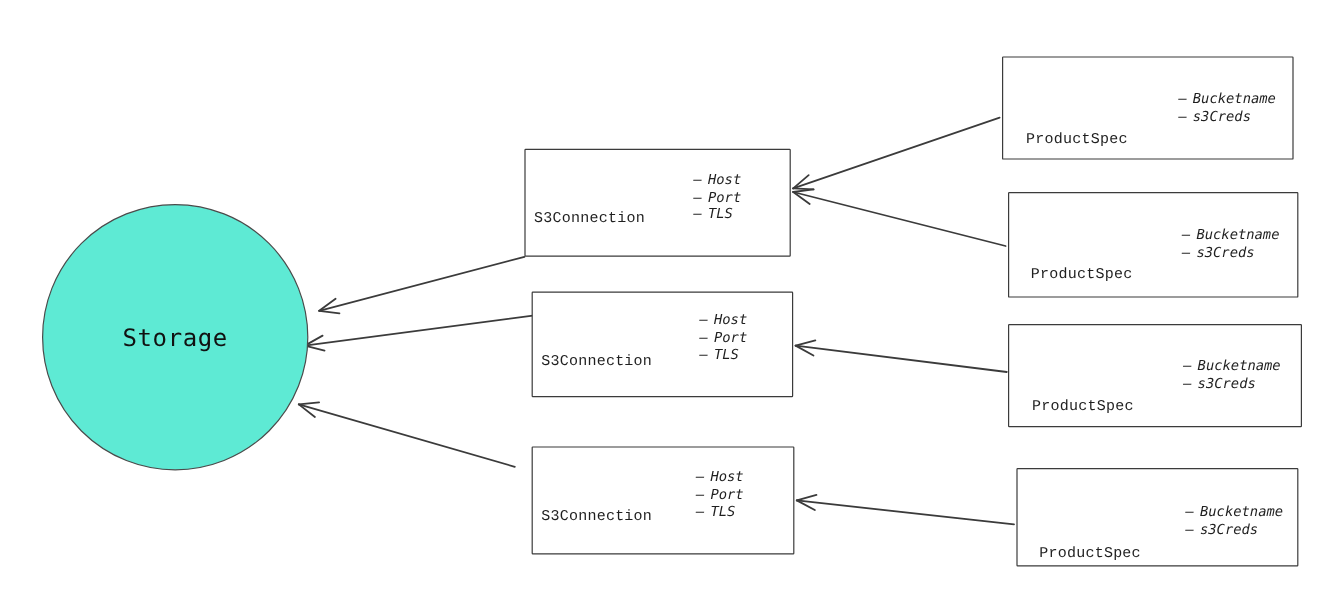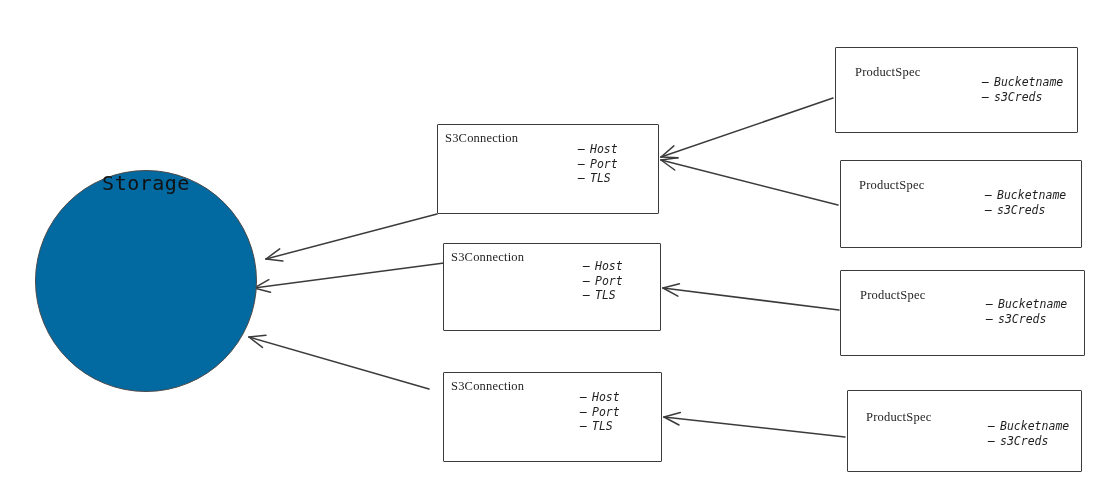--- a/index.html
+++ b/index.html
@@ -27,25 +27,26 @@
   }
   .node-box {
     position: absolute;
     box-sizing: border-box;
     background: #ffffff;
     border: 1.6px solid #3b3b3b;
     border-radius: 1px;
   }
   .node-title {
     position: absolute;
-    font-family: Liberation Serif, serif;
+    font-family: Liberation Mono, monospace;
     font-size: 12.5px;
     color: #1f1f1f;
     letter-spacing: 0.2px;
     white-space: nowrap;
+    margin-top: 44px;
   }
   .node-attrs {
     position: absolute;
     font-family: "DejaVu Sans Mono", monospace;
     font-size: 11.5px;
     color: #1f1f1f;
     line-height: 14.5px;
     white-space: nowrap;
     font-style: italic;
   }
@@ -54,23 +55,23 @@
   }
   .attr-dash {
     display: inline-block;
     width: 12px;
   }
   .circle-node {
     position: absolute;
     box-sizing: border-box;
     border: 1.6px solid #4a4a4a;
     border-radius: 50%;
-    background: #0369a1;
+    background: #5eead4;
     display: flex;
-    align-items: flex-start;
+    align-items: center;
     justify-content: center;
   }
   .circle-label {
     font-family: "DejaVu Sans Mono", monospace;
     font-size: 20px;
     color: #111111;
     letter-spacing: 0.5px;
   }
 </style>
 </head>

